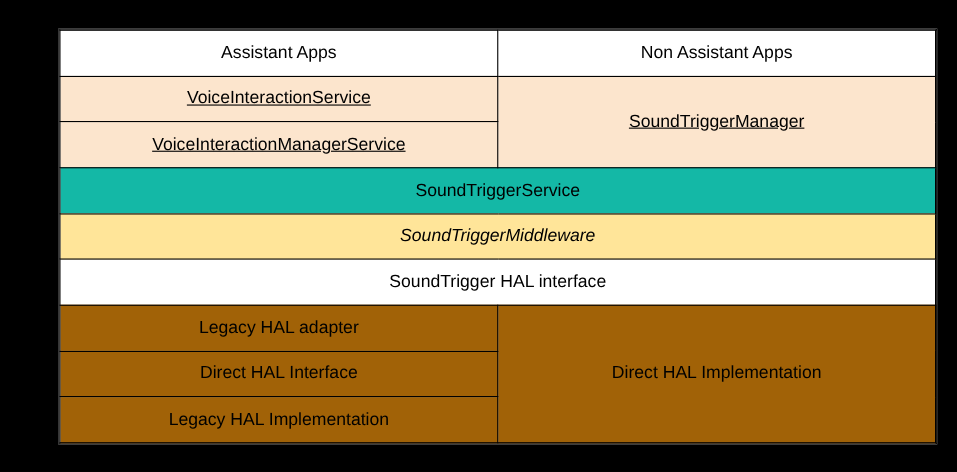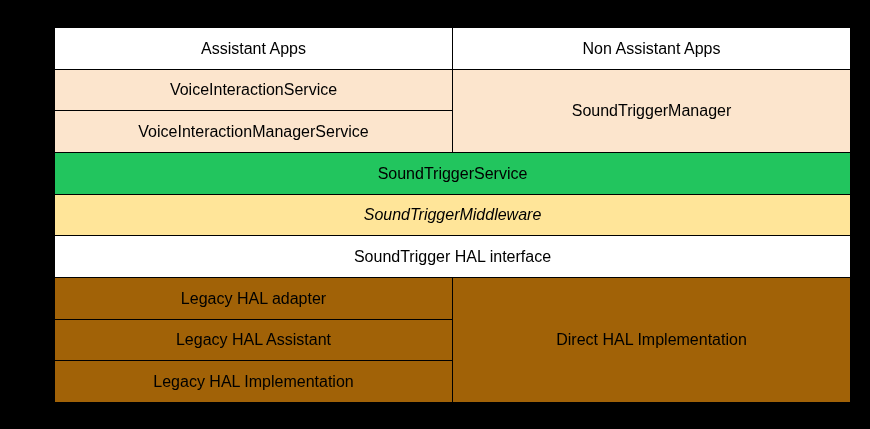--- a/index.html
+++ b/index.html
@@ -41,22 +41,22 @@
     font-weight: 400;
     line-height: 1.2;
     padding: 2px 4px;
     height: 32px;
     box-sizing: border-box;
     white-space: nowrap;
   }
 
   
   .fill-white  { background: #ffffff; }
-  .fill-peach  { background: #fce5cd; }
-  .fill-blue   { background: #22c55e; }
+  .fill-peach  { background: #fce5cd; text-decoration: underline; }
+  .fill-blue   { background: #14b8a6; }
   .fill-yellow { background: #ffe599; font-style: italic; }
   .fill-green  { background: #a16207; }
 
   
   #diagram-root {
     border: 1px solid #000000;
   }
 </style>
 </head>
 <body>
@@ -82,20 +82,20 @@
         <td class="fill-yellow" colspan="2">SoundTriggerMiddleware</td>
       </tr>
       <tr>
         <td class="fill-white" colspan="2">SoundTrigger HAL interface</td>
       </tr>
       <tr>
         <td class="fill-green">Legacy HAL adapter</td>
         <td class="fill-green" rowspan="3">Direct HAL Implementation</td>
       </tr>
       <tr>
-        <td class="fill-green">Legacy HAL Assistant</td>
+        <td class="fill-green">Direct HAL Interface</td>
       </tr>
       <tr>
         <td class="fill-green">Legacy HAL Implementation</td>
       </tr>
     </tbody>
   </table>
 </div>
 
 </body></html>

